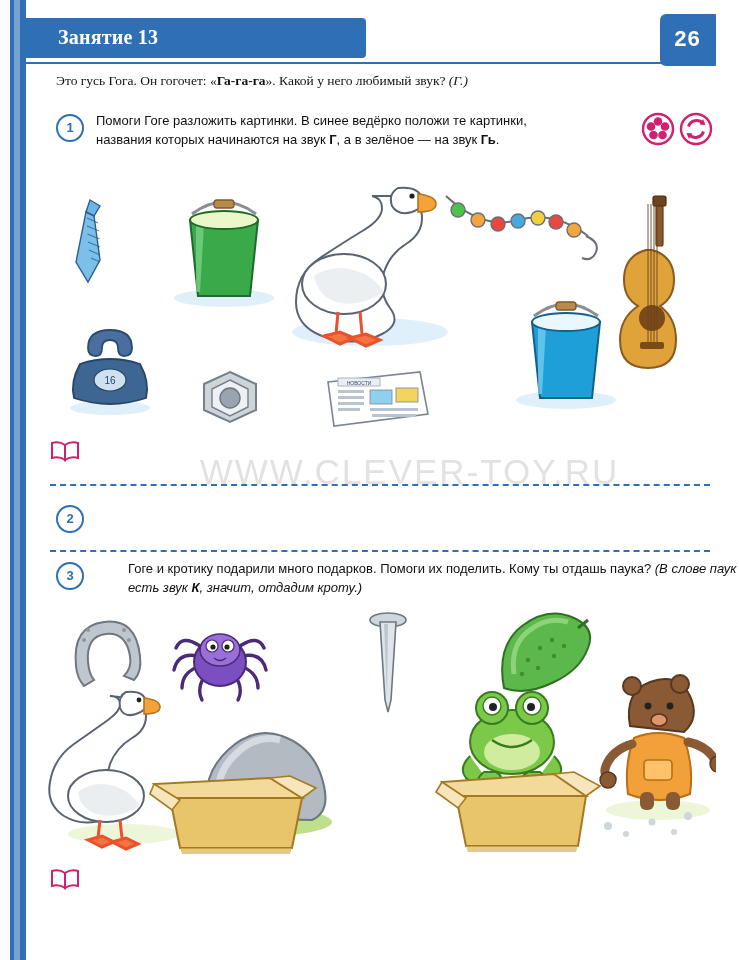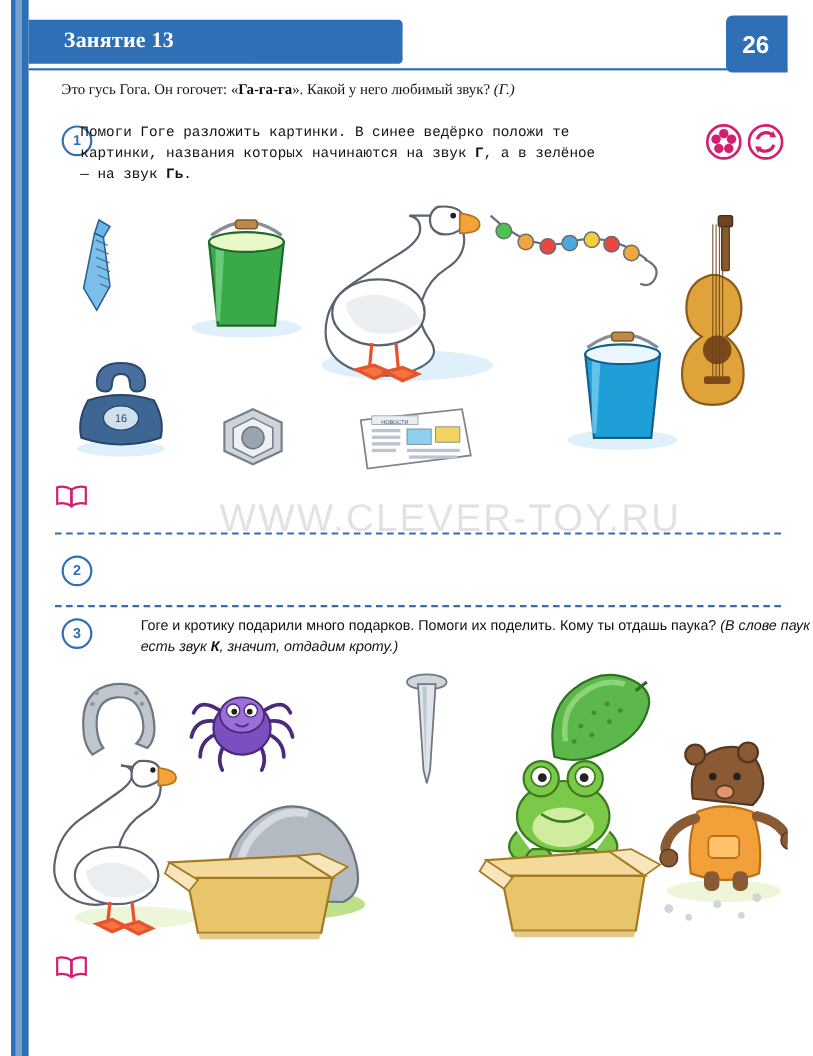--- a/index.html
+++ b/index.html
@@ -67,21 +67,21 @@
     border-radius: 6px 0 0 6px;
   }
   .page-number-text {
     position: absolute;
     right: 12px; top: 14px;
     width: 34px;
     text-align: center;
     color: #ffffff;
     font-size: 22px;
     font-weight: bold;
-    font-family: Liberation Sans, sans-serif;
+    font-family: Liberation Mono, monospace;
   }
   .hrule {
     position: absolute;
     left: 26px;
     width: 690px;
     height: 2px;
     background: #2f6fb5;
   }
   .intro {
     position: absolute;
@@ -171,21 +171,21 @@
     <div class="page-number-badge"></div>
     <div class="page-number-text">26</div>
   </div>
   <div class="hrule" style="top:62px;"></div>
 
   <div class="intro">
     Это гусь Гога. Он гогочет: «<b>Га-га-га</b>». Какой у него любимый звук? <i>(Г.)</i>
   </div>
 
   <div class="num-circle" style="left:56px; top:114px;">1</div>
-  <div class="task" style="left:73px; top:112px; width:480px;font-family:Liberation Mono, monospace;">
+  <div class="task" style="left:96px; top:112px; width:480px;">
     Помоги Гоге разложить картинки. В синее ведёрко положи те картинки, названия которых начинаются на звук <b>Г</b>, а в зелёное — на звук <b>Гь</b>.
   </div>
 
   <div class="icons-tr">
     <svg width="74" height="34" viewBox="0 0 74 34">
       <circle cx="17" cy="17" r="15" fill="#fff" stroke="#d1206f" stroke-width="2.4"></circle>
       <g fill="#d1206f">
         <circle cx="17" cy="9.5" r="4.3"></circle>
         <circle cx="24" cy="14.5" r="4.3"></circle>
         <circle cx="21.5" cy="23" r="4.3"></circle>

